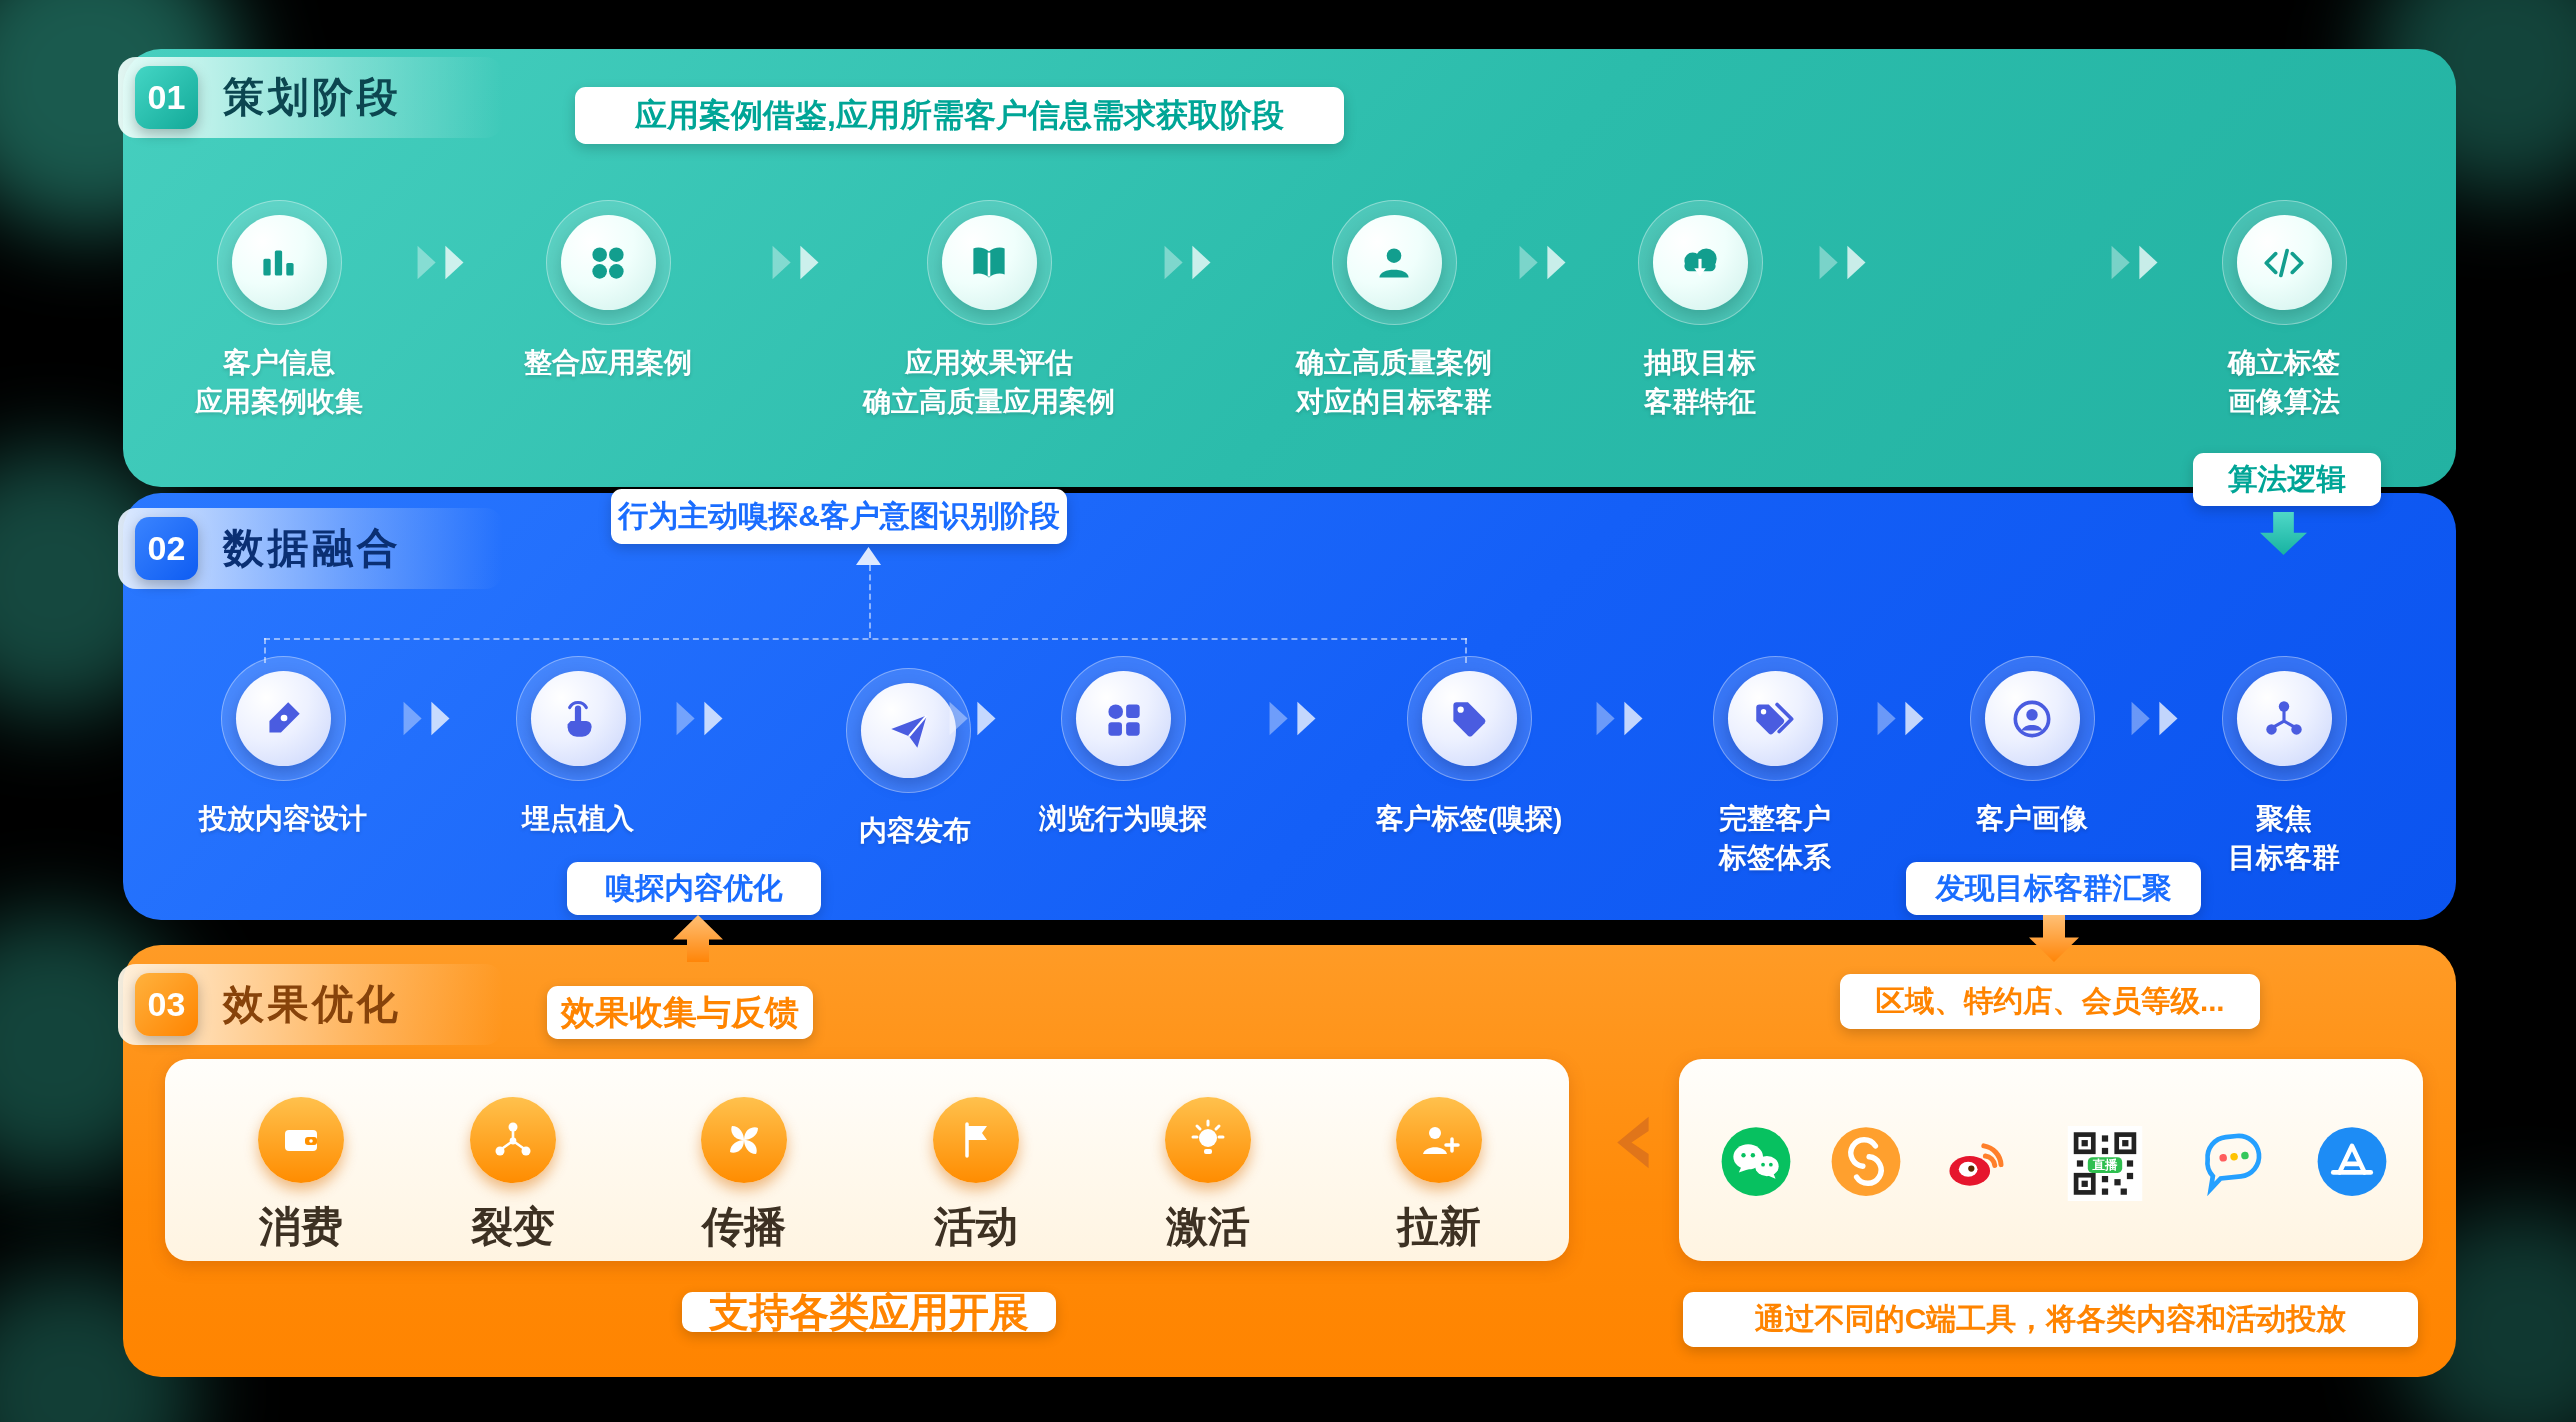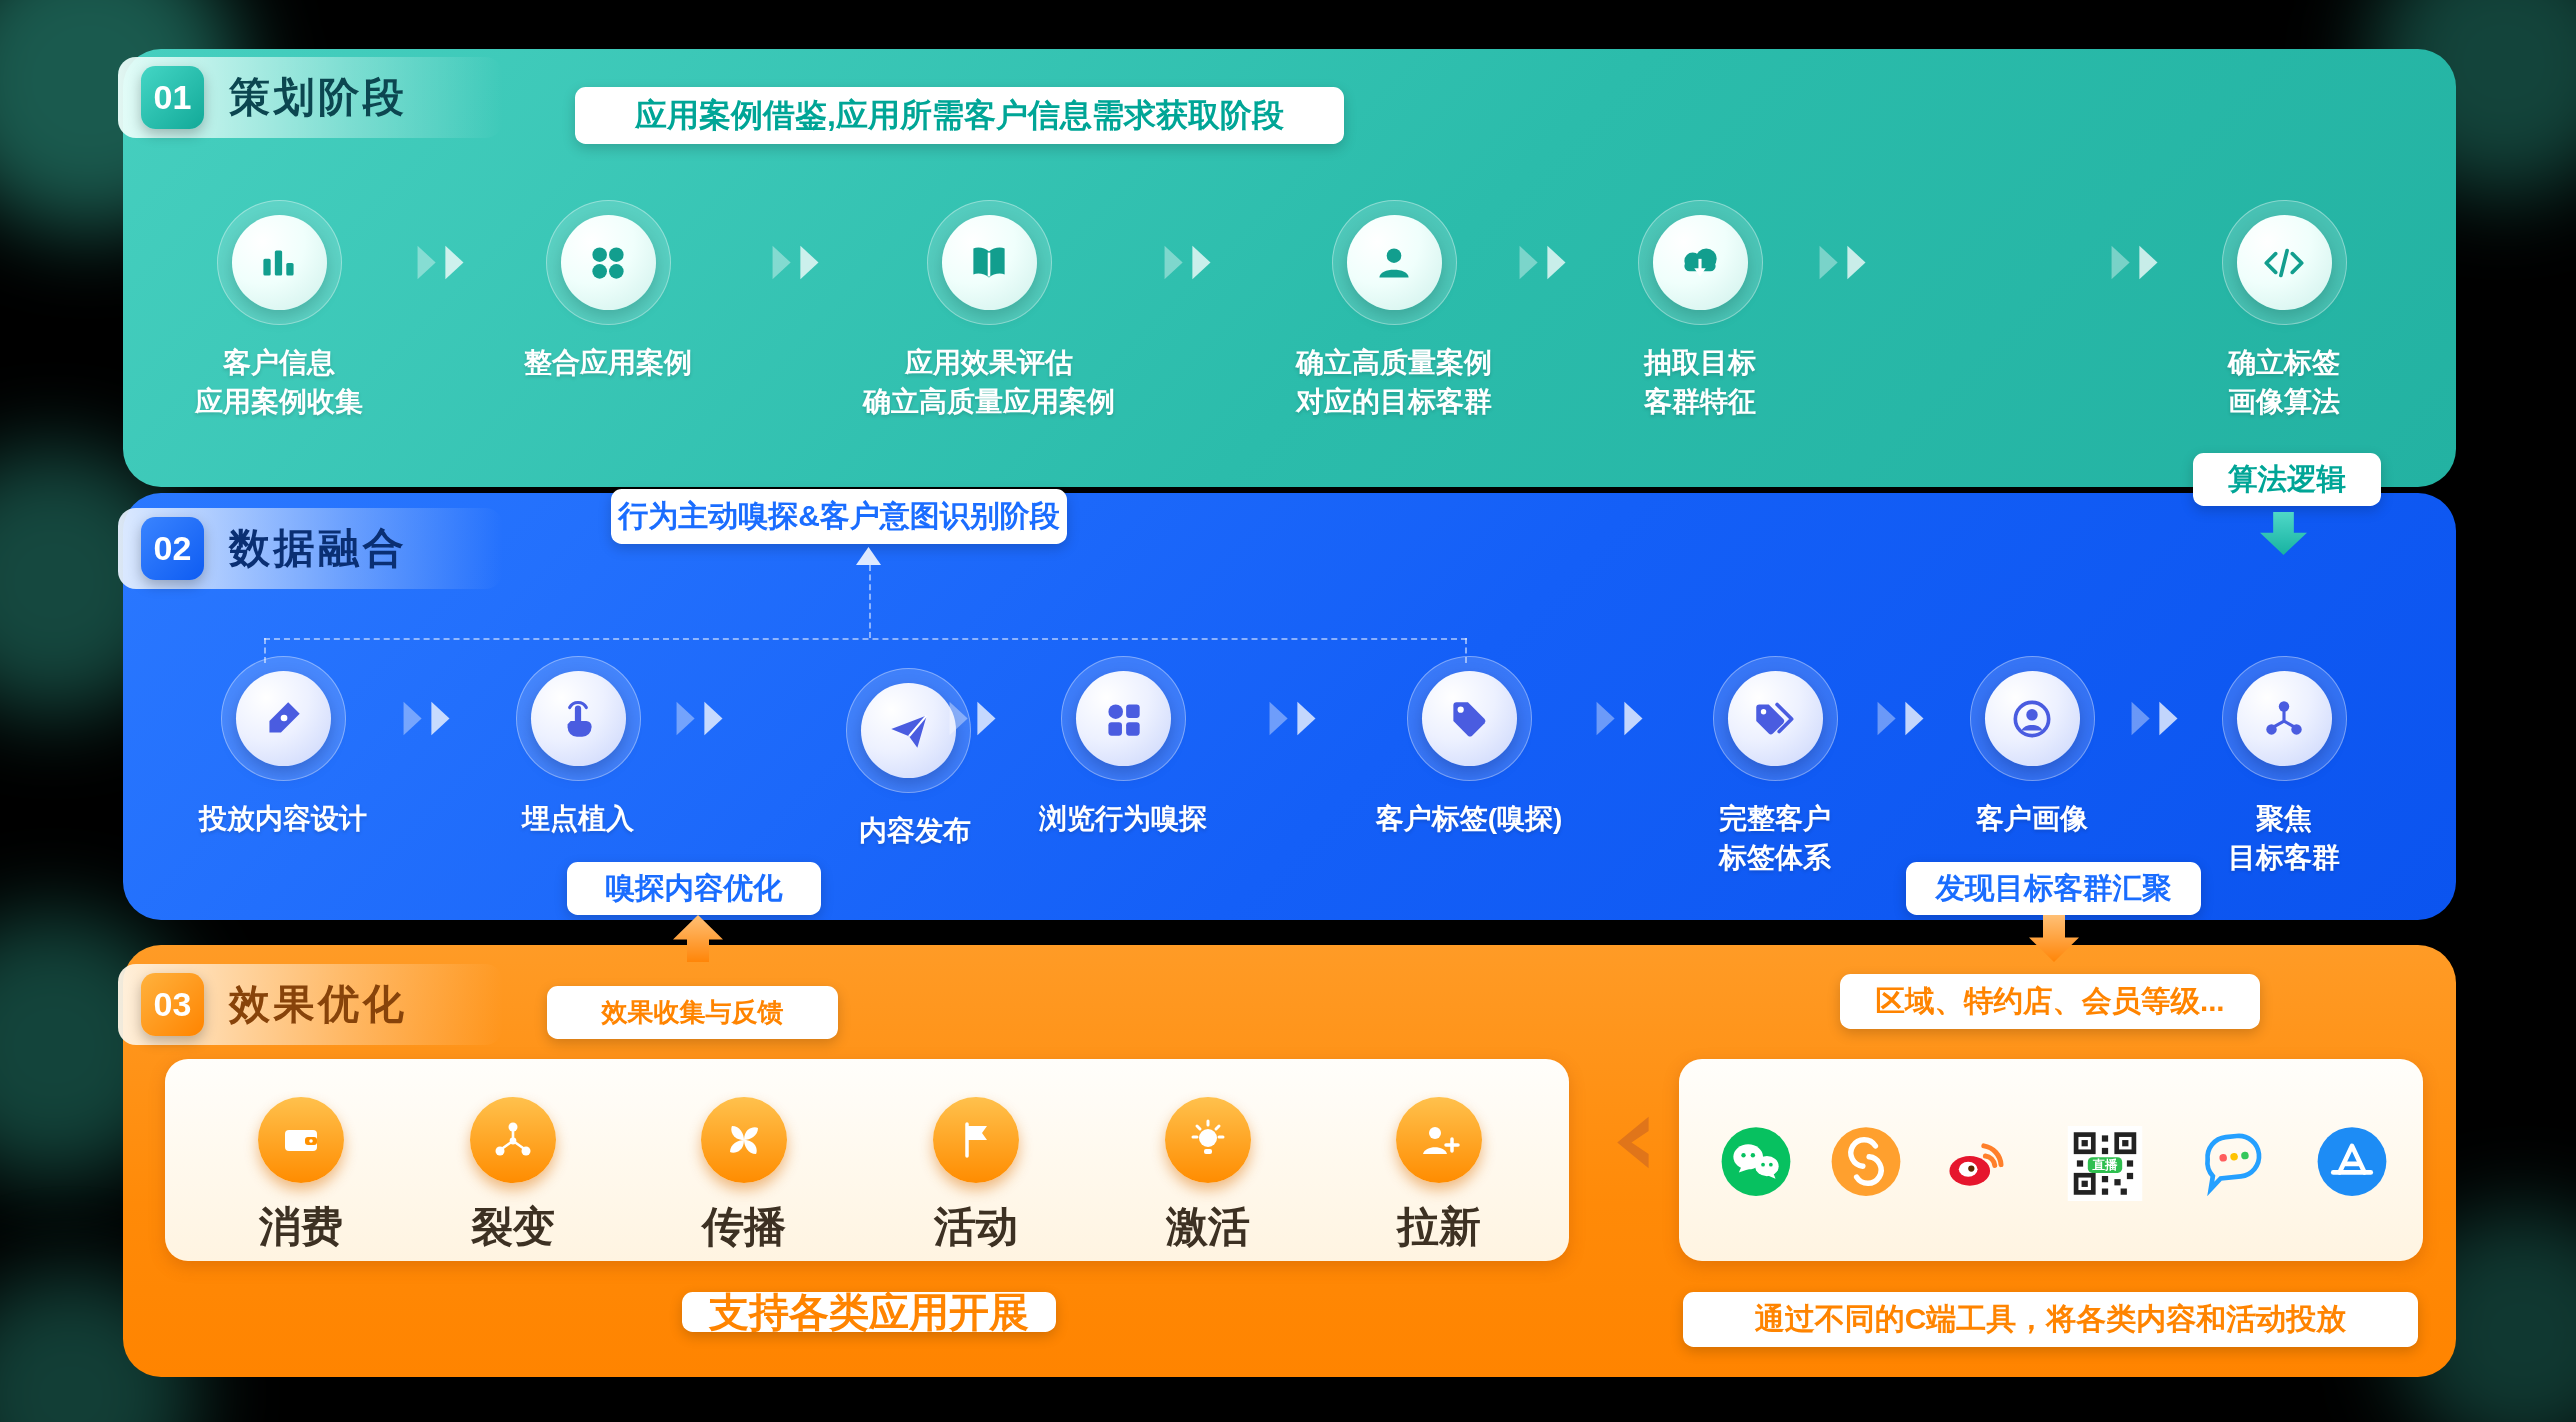--- a/index.html
+++ b/index.html
@@ -10,21 +10,21 @@
   .glow{position:absolute;border-radius:50%;filter:blur(41px);pointer-events:none;}
 
   
   .band{position:absolute;left:123px;width:2333px;border-radius:38px;}
   .band.teal{top:49px;height:438px;background:linear-gradient(135deg,#46cfbf 0%,#2bbcab 55%,#23b2a2 100%);}
   .band.blue{top:493px;height:427px;background:linear-gradient(135deg,#2a78ff 0%,#145ff7 55%,#0b54ef 100%);}
   .band.orange{top:945px;height:432px;background:linear-gradient(180deg,#ff9b26 0%,#ff8a08 60%,#ff8400 100%);}
 
   
   .phase-pill{position:absolute;left:118px;height:81px;width:385px;border-radius:18px;
-    display:flex;align-items:center;gap:25px;padding-left:23px;box-sizing:border-box;}
+    display:flex;align-items:center;gap:25px;padding-left:17px;box-sizing:border-box;}
   .phase-pill.p1{top:57px;background:linear-gradient(90deg,rgba(236,255,251,.95) 0%,rgba(236,255,251,.35) 60%,rgba(236,255,251,0) 100%);}
   .phase-pill.p2{top:508px;background:linear-gradient(90deg,rgba(230,240,255,.95) 0%,rgba(230,240,255,.35) 60%,rgba(230,240,255,0) 100%);}
   .phase-pill.p3{top:964px;background:linear-gradient(90deg,rgba(255,245,230,.95) 0%,rgba(255,245,230,.35) 60%,rgba(255,245,230,0) 100%);}
   .num{width:63px;height:63px;border-radius:14.3px;display:flex;align-items:center;justify-content:center;
     color:#fff;font-weight:bold;font-size:34px;box-shadow:0 5.4px 12.5px rgba(0,0,0,.25);}
   .num.n1{background:linear-gradient(135deg,#44d6c5,#12a998);}
   .num.n2{background:linear-gradient(135deg,#3a84ff,#0e5cf2);}
   .num.n3{background:linear-gradient(135deg,#ffb23e,#ff8400);}
   .phase-title{font-size:41px;font-weight:bold;letter-spacing:3.6px;}
   .phase-title.t1{color:#0c4650;}
@@ -355,21 +355,21 @@
   <div class="arrow-up-orange" style="left:673px;top:915px;"></div>
 
   <div class="wpill blue-text" style="left:1906px;top:862px;width:295px;height:53px;font-size:29.5px;">发现目标客群汇聚</div>
   <div class="arrow-down-orange" style="left:2029px;top:915px;"></div>
 
   <div class="phase-pill p3">
     <div class="num n3">03</div>
     <div class="phase-title t3">效果优化</div>
   </div>
 
-  <div class="wpill orange-text" style="left:547px;top:986px;width:291px;height:53px;font-size:26px;">效果收集与反馈</div>
+  <div class="wpill orange-text" style="left:547px;top:986px;width:266px;height:53px;font-size:34px;">效果收集与反馈</div>
   <div class="wpill orange-text" style="left:1840px;top:974px;width:420px;height:55px;font-size:29.5px;">区域、特约店、会员等级...</div>
 
   <div class="panel" style="left:165px;width:1404px;"></div>
 
   <div class="app" style="left:301px;">
     <div class="app-circle">
         <svg viewBox="0 0 48 48">
       <rect x="8" y="14" width="32" height="21" rx="4" fill="#fff"></rect>
           <rect x="28" y="21" width="12" height="8" rx="3" fill="#ff9100"></rect>
           <circle cx="34" cy="25" r="1.8" fill="#fff"></circle>

